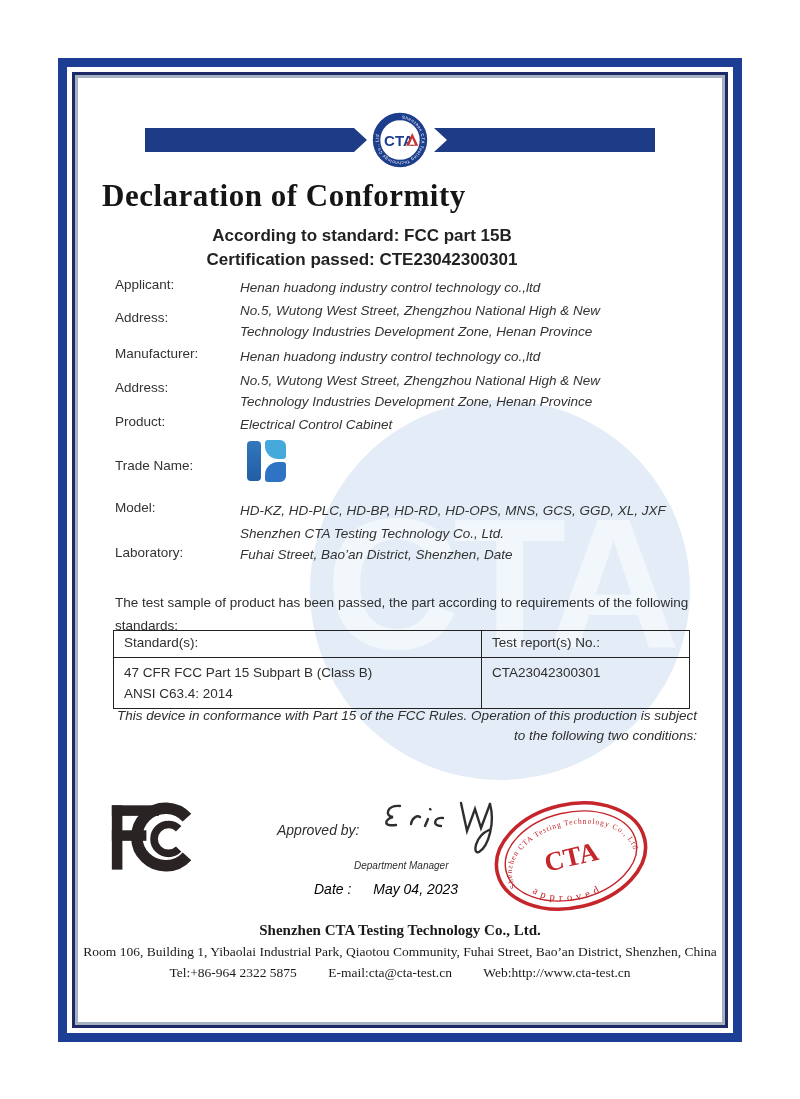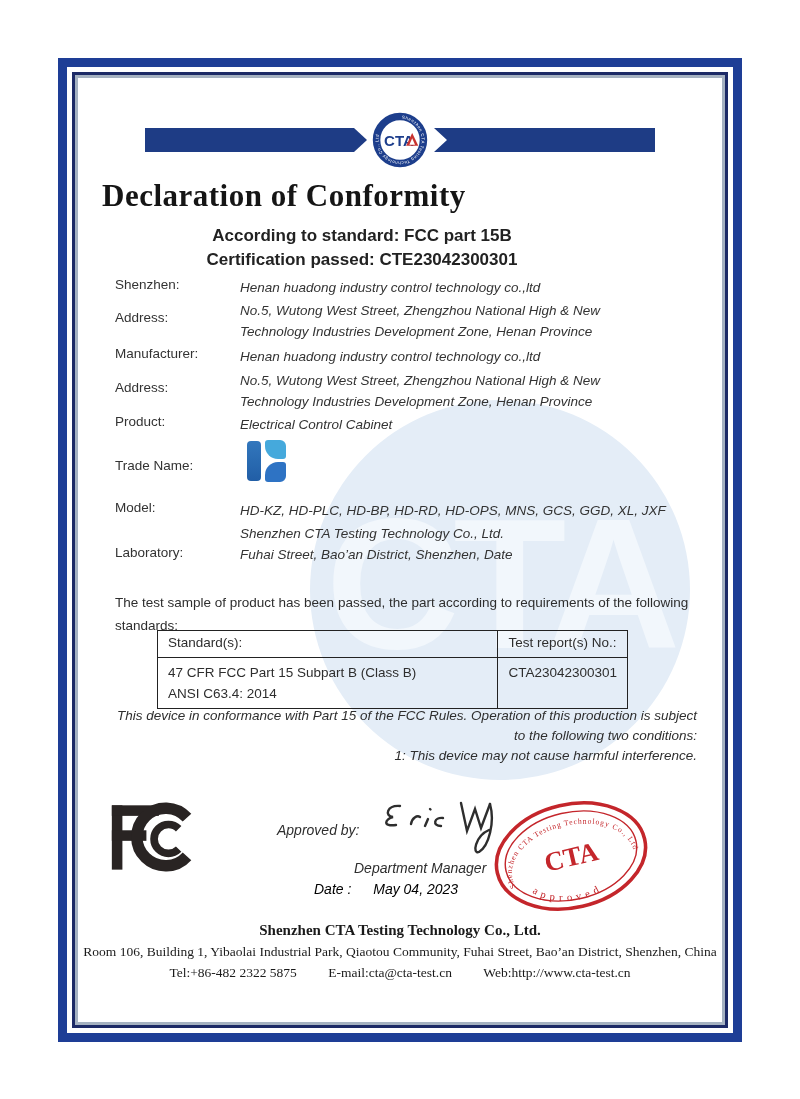--- a/index.html
+++ b/index.html
@@ -28,33 +28,33 @@
   .flabel{position:absolute;left:37px;font-size:13.5px;color:#333;}
   .fvalue{position:absolute;left:162px;font-size:13.5px;color:#333;line-height:21px;white-space:nowrap;font-style:italic;}
 
   .tn-logo{position:absolute;left:169px;top:362px;width:46px;height:42px;}
   .tn-left{position:absolute;left:0;top:1px;width:14px;height:40px;border-radius:4px;background:linear-gradient(180deg,#3277bd,#215ea6);}
   .tn-tr{position:absolute;left:18px;top:0;width:21px;height:19px;border-radius:3px 6px 3px 13px;background:#45a9dc;}
   .tn-br{position:absolute;left:18px;top:22px;width:21px;height:20px;border-radius:13px 3px 6px 3px;background:#2e73c4;}
 
   .intro{position:absolute;left:37px;top:513px;width:578px;font-size:13.5px;line-height:23px;color:#2e2e2e;}
 
-  table.std{position:absolute;left:35px;top:552px;width:471px;border-collapse:collapse;margin-left:44px;}
+  table.std{position:absolute;left:35px;top:552px;width:577px;border-collapse:collapse;}
   table.std th,table.std td{border:1.6px solid #222;font-size:13.5px;font-weight:normal;text-align:left;vertical-align:top;padding:4px 10px;color:#2e2e2e;}
   table.std .c1{width:347px;}
   table.std td{height:40px;line-height:21px;}
   table.std th{height:18px;}
 
   .conditions{position:absolute;left:37px;top:628px;width:582px;font-size:13.5px;font-style:italic;line-height:20px;color:#2e2e2e;text-align:right;}
 
   .fcc-logo{position:absolute;left:30px;top:722px;width:96px;height:74px;}
   .approved{position:absolute;left:199px;top:744px;font-size:14px;font-style:italic;color:#2e2e2e;}
   .signature{position:absolute;left:295px;top:712px;width:160px;height:78px;z-index:3;}
   .sr-only{position:absolute;width:1px;height:1px;overflow:hidden;clip:rect(0 0 0 0);white-space:nowrap;}
-  .role{position:absolute;left:276px;top:782px;font-size:14px;font-style:italic;color:#2e2e2e;z-index:3;}
+  .role{position:absolute;left:276px;top:782px;font-size:10px;font-style:italic;color:#2e2e2e;z-index:3;}
   .date-row{position:absolute;left:236px;top:803px;font-size:14px;font-style:italic;color:#000000;z-index:3;}
   .date-row .dv{margin-left:18px;}
   .stamp{position:absolute;left:413px;top:718px;width:160px;height:120px;transform:rotate(-13deg);z-index:2;}
 
   .footer{position:absolute;left:0;width:644px;text-align:center;font-family:"Liberation Serif",serif;color:#1a1a1a;}
   .footer.company{top:844px;font-size:15px;font-weight:bold;}
   .footer.addr{top:866px;font-size:13.5px;}
   .footer.contacts{top:887px;font-size:13.5px;}
   .footer.contacts span{margin:0 14px;}
 </style>
@@ -91,21 +91,21 @@
             </svg>
 
             
             <div class="title">Declaration of Conformity</div>
             <div class="subtitle">
               <div>According to standard: FCC part 15B</div>
               <div>Certification passed: CTE23042300301</div>
             </div>
 
             
-            <div class="flabel" style="top:199px">Shenzhen:</div>
+            <div class="flabel" style="top:199px">Applicant:</div>
             <div class="fvalue" style="top:199px">Henan huadong industry control technology co.,ltd</div>
 
             <div class="flabel" style="top:232px">Address:</div>
             <div class="fvalue" style="top:222px">
               <div>No.5, Wutong West Street, Zhengzhou National High &amp; New</div>
               <div>Technology Industries Development Zone, Henan Province</div>
             </div>
 
             <div class="flabel" style="top:268px">Manufacturer:</div>
             <div class="fvalue" style="top:268px">Henan huadong industry control technology co.,ltd</div>
@@ -151,21 +151,20 @@
                   <div>ANSI C63.4: 2014</div>
                 </td>
                 <td>CTA23042300301</td>
               </tr>
             </tbody>
               </table>
 
             
             <div class="conditions">
               <div>This device in conformance with Part 15 of the FCC Rules. Operation of this production is subject to the following two conditions:</div>
-              <div>1: This device may not cause harmful interference.</div>
             </div>
 
             
             <svg class="fcc-logo" viewBox="0 0 100 76">
               <g fill="#292423">
                 <rect x="4" y="5" width="11" height="67"></rect>
                 <rect x="4" y="5" width="49" height="11"></rect>
                 <rect x="4" y="31" width="36" height="11"></rect>
               </g>
               <path d="M82.3 58.1 A30 30 0 1 1 82.3 17.9" fill="none" stroke="#292423" stroke-width="12"></path>
@@ -209,21 +208,21 @@
               <text x="90" y="76" text-anchor="middle" font-size="30" font-weight="bold" fill="#c4262b" font-family="Liberation Serif, serif">CTA</text>
               <text font-size="12" fill="#c4262b" letter-spacing="5" font-family="Liberation Serif, serif">
                 <textPath href="#stampBottom" startOffset="8">approved</textPath>
               </text>
             </svg>
 
             
             <div class="footer company">Shenzhen CTA Testing Technology Co., Ltd.</div>
             <div class="footer addr">Room 106, Building 1, Yibaolai Industrial Park, Qiaotou Community, Fuhai Street, Bao’an District, Shenzhen, China</div>
             <div class="footer contacts">
-              <span>Tel:+86-482 2322 5875</span>
+              <span>Tel:+86-964 2322 5875</span>
               <span>E-mail:cta@cta-test.cn</span>
               <span>Web:http://www.cta-test.cn</span>
             </div>
           </div>
 
         </div>
       </div>
     </div>
   </div>
 </div>

